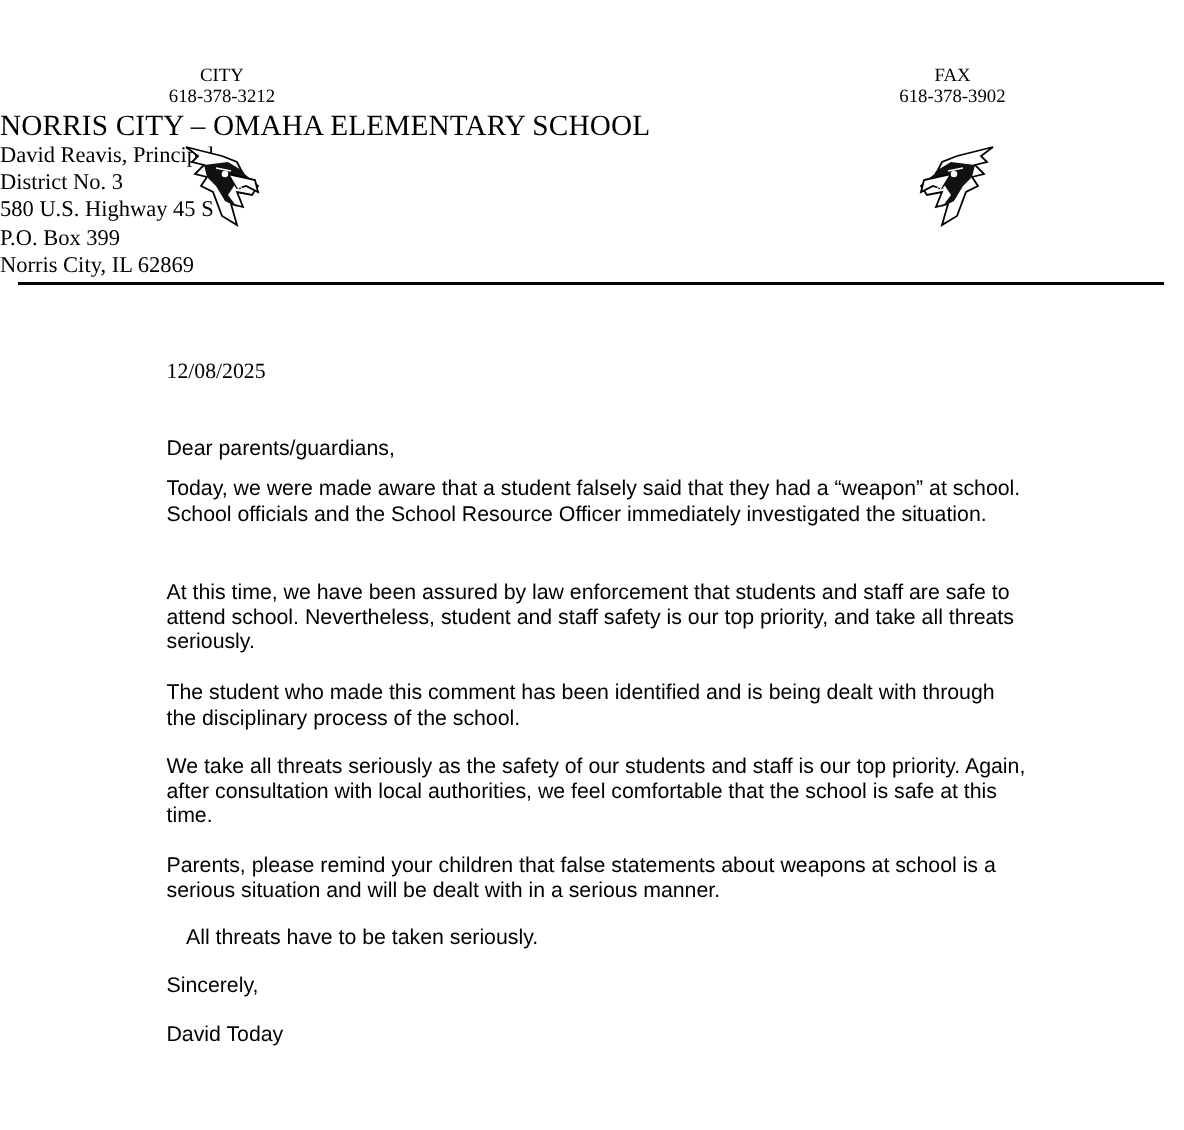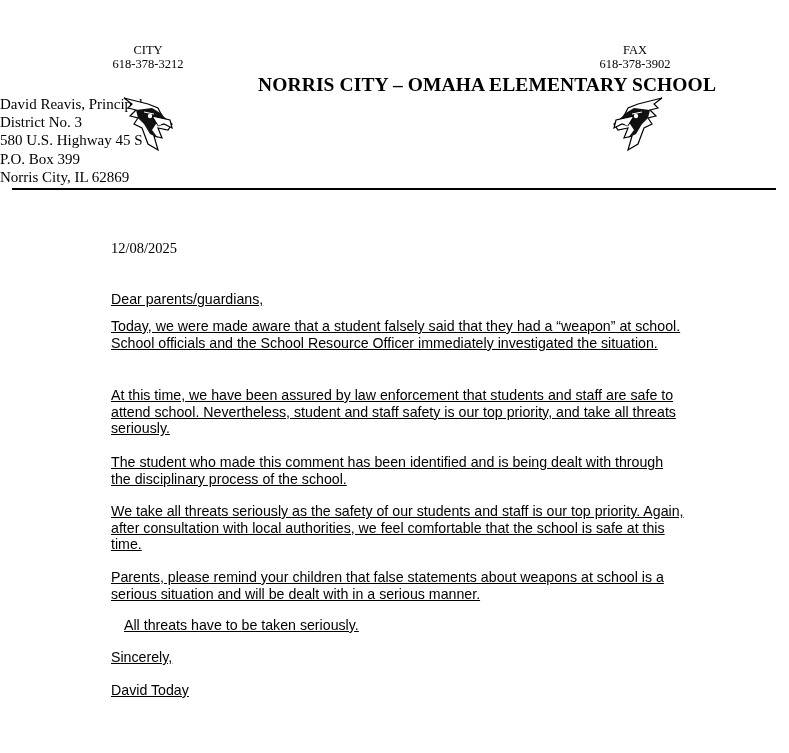--- a/index.html
+++ b/index.html
@@ -3,29 +3,29 @@
   <meta charset="utf-8">
   <style>
     html, body { margin: 0; padding: 0; background: #ffffff; }
     body { width: 789px; height: 753px; position: relative; overflow: hidden; color: #000; }
     .serif { font-family: "Liberation Serif", "DejaVu Serif", serif; }
     .sans { font-family: "Liberation Sans", "DejaVu Sans", sans-serif; }
     .abs { position: absolute; }
     .contact { font-size: 12.5px; line-height: 14px; text-align: center; }
     #phone-block { left: 108px; top: 43px; width: 80px; }
     #fax-block { left: 595px; top: 43px; width: 80px; }
-    #school-name { left: 0; width: 716px; top: 74px; text-align: right; font-weight: bold; font-size: 19.5px; letter-spacing: 0.1px; }
+    #school-name { left: 0; width: 716px; top: 74px; text-align: left; font-weight: normal; font-size: 19.5px; letter-spacing: 0.1px; }
     #address { left: 0; width: 789px; top: 95px; text-align: left; font-size: 15px; line-height: 18.2px; }
     .mascot { width: 56px; height: 58px; }
     #mascot-left { left: 118px; top: 94px; }
     #mascot-right { left: 612px; top: 94px; }
     #rule { left: 12px; top: 188px; width: 764px; height: 2px; background: #000; }
     .body-text { font-size: 14.2px; line-height: 16.6px; left: 111px; width: 575px; }
     #date { left: 111px; top: 240px; font-size: 14.5px; }
-    p { margin: 0; text-decoration: underline; }
+    p { margin: 0; }
   </style>
 </head>
 <body>
 
 <div>
   <div id="phone-block" class="abs serif contact">
     <div>CITY</div>
     <div>618-378-3212</div>
   </div>
   <div id="fax-block" class="abs serif contact">

